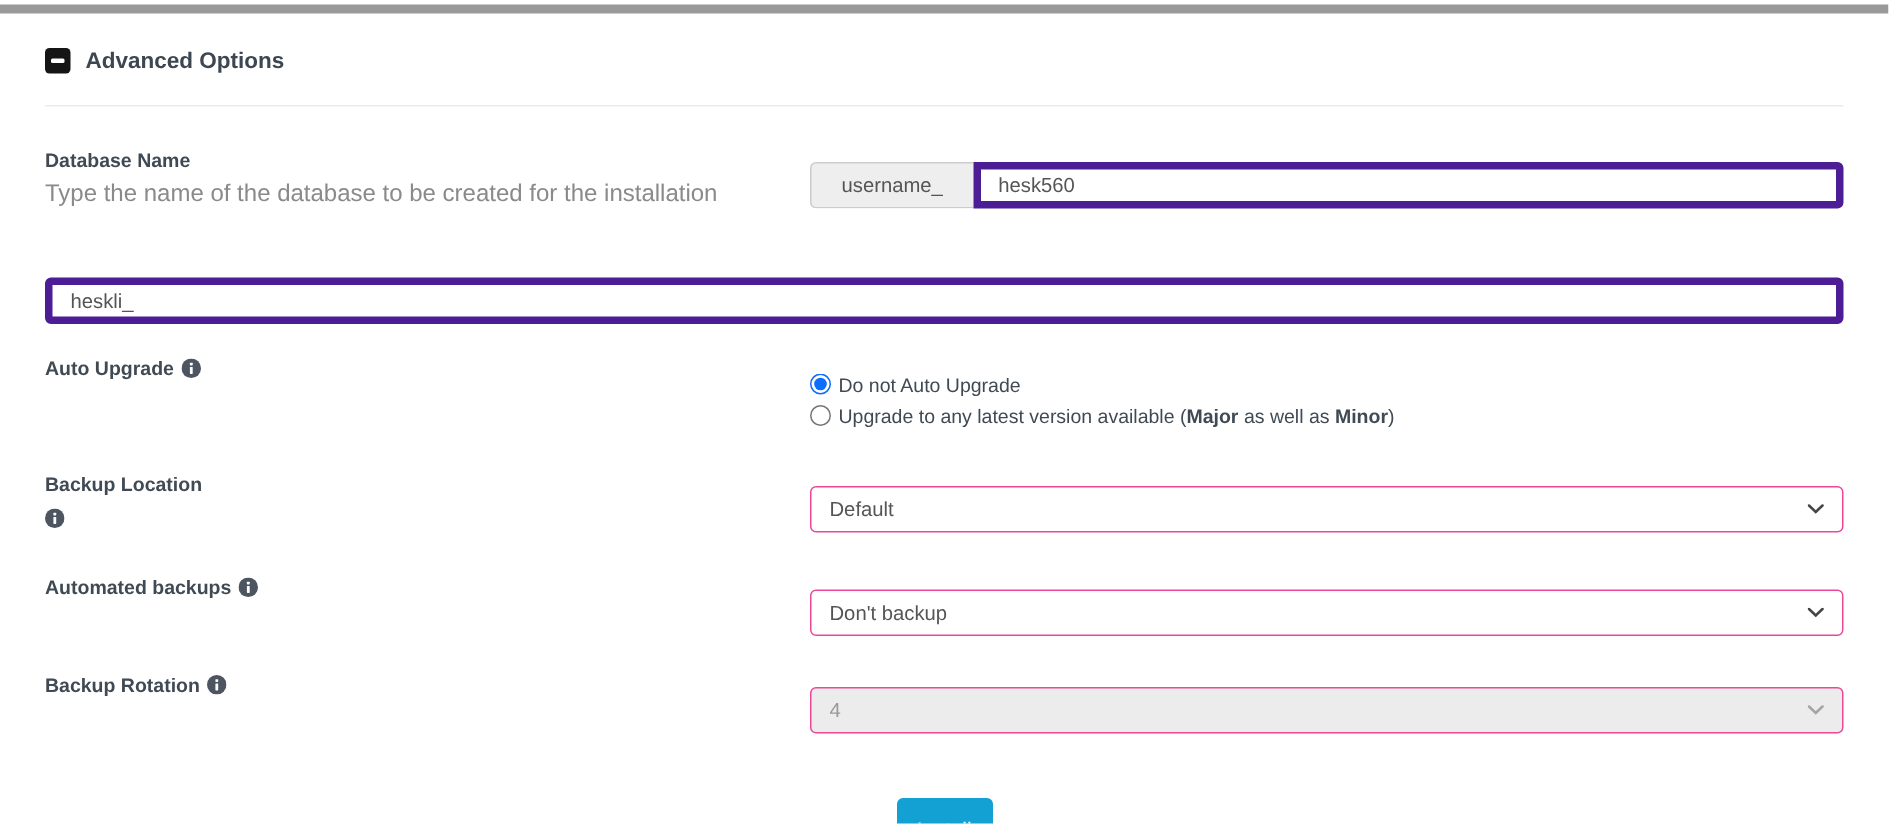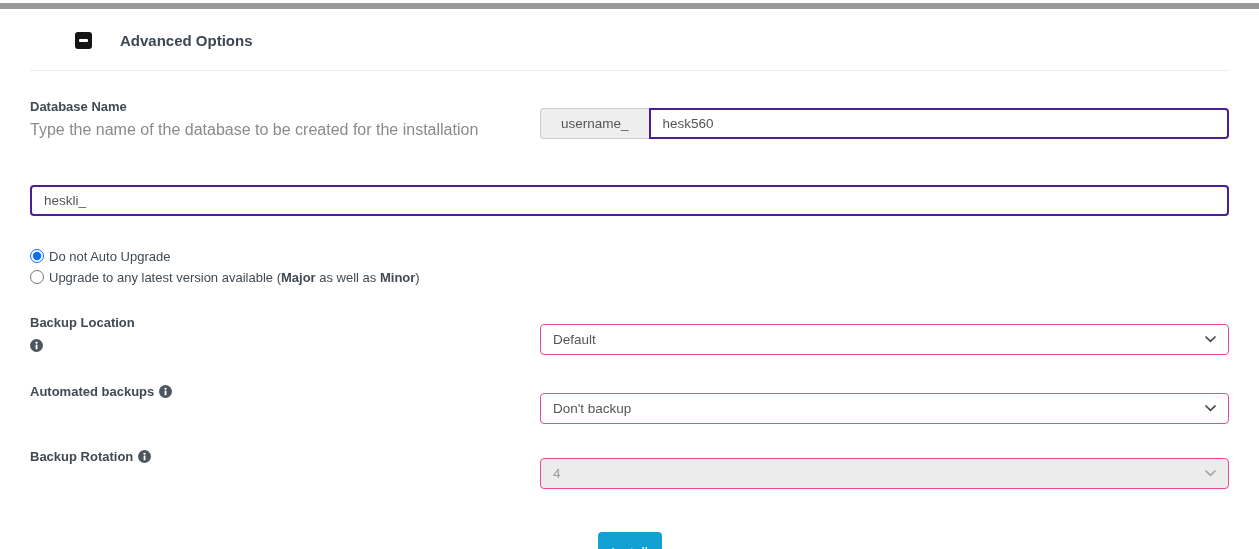--- a/index.html
+++ b/index.html
@@ -14,22 +14,21 @@
     margin-top: 3px;
     height: 6px;
     background: var(--top-bar, #999999);
   }
   .container { padding: 0 30px; }
 
   .section-header {
     margin-top: 23px;
     display: flex;
     align-items: center;
-    gap: 28px;
-    margin-left: 45px;
+    gap: 10px;
   }
   .collapse-icon {
     width: 17px; height: 17px;
     background: #151515;
     border-radius: 3px;
     position: relative;
     display: inline-block;
     cursor: pointer;
     flex-shrink: 0;
   }
@@ -83,21 +82,21 @@
     padding: 0 20px;
     height: 31px;
     line-height: 29px;
     font-size: 13.5px;
     color: #555;
     flex-shrink: 0;
   }
   .text-input {
     width: 100%;
     height: 31px;
-    border: 2px solid #4c1d95;
+    border: 5px solid #4c1d95;
     border-radius: 4px;
     padding: 0 12px;
     font-size: 13.5px;
     color: #555;
     outline: none;
     font-family: inherit;
     background: #fff;
   }
   .input-group .text-input { border-radius: 0 4px 4px 0; }
 
@@ -197,20 +196,27 @@
   </div>
 
   <div class="row mb-r2">
     <div class="right">
       <input type="text" class="text-input" value="heskli_" style="">
     </div>
   </div>
 
 
   <div class="row mb-r4">
+    <div class="left">
+      <div class="field-label"><span>Auto Upgrade</span><span class="info-icon"><svg width="13" height="13" viewBox="0 0 16 16">
+              <circle cx="8" cy="8" r="8" fill="#4d5560"></circle>
+              <rect x="6.9" y="3.4" width="2.3" height="2.3" rx="0.5" fill="#fff"></rect>
+              <rect x="6.9" y="6.9" width="2.3" height="5.8" rx="0.5" fill="#fff"></rect>
+            </svg></span></div>
+    </div>
     <div class="right">
       <div class="radio-group">
         <label class="radio-row">
           <input type="radio" name="auto-upgrade" checked="" style="">
           <span>Do not Auto Upgrade</span>
         </label>
         <label class="radio-row">
           <input type="radio" name="auto-upgrade" style="">
           <span><span>Upgrade to any latest version available (</span><b>Major</b><span> as well as </span><b>Minor</b><span>)</span></span>
         </label>

